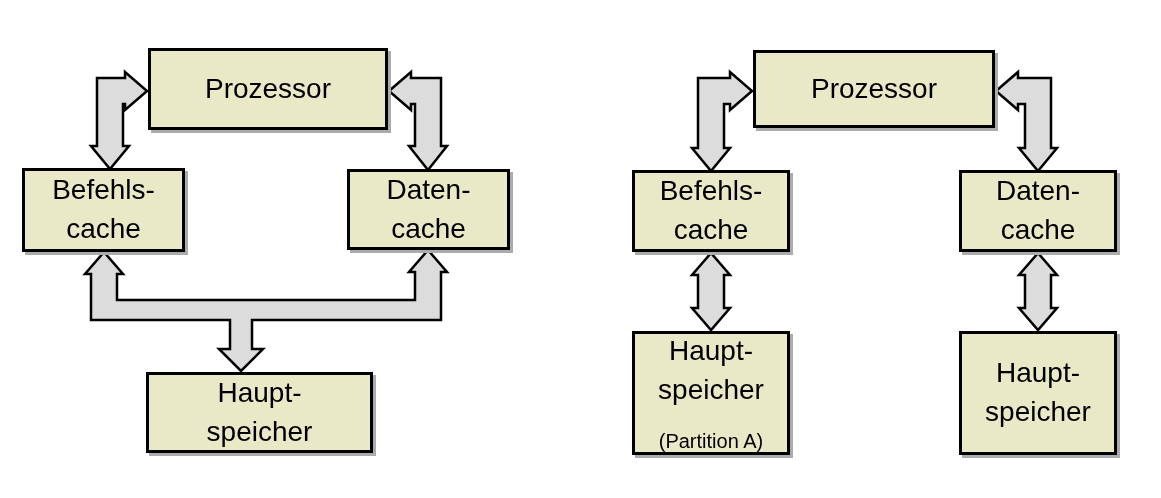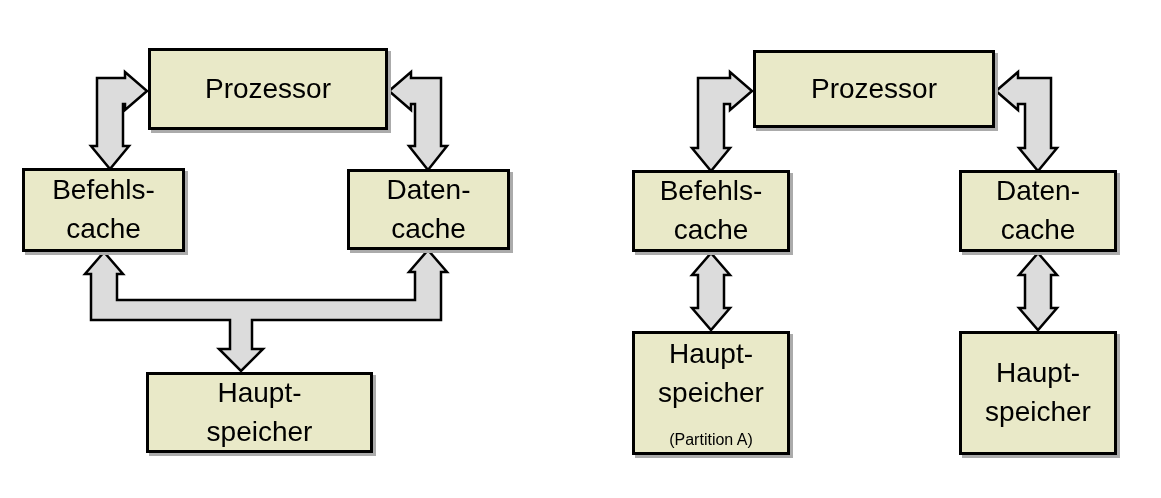--- a/index.html
+++ b/index.html
@@ -42,21 +42,21 @@
     justify-content:center;
     align-items:center;
     text-align:center;
     font-size:28px;
     line-height:1.38;
     color:#000;
   }
   .box .line{display:block;}
   .box .sub{
     display:block;
-    font-size:16px;
+    font-size:20px;
     line-height:1.3;
     margin-top:18px;
   }
 </style>
 </head>
 <body>
 
 <div class="canvas">
 
   <svg class="arrow-layer" width="1161" height="498" viewBox="0 0 1161 498">

